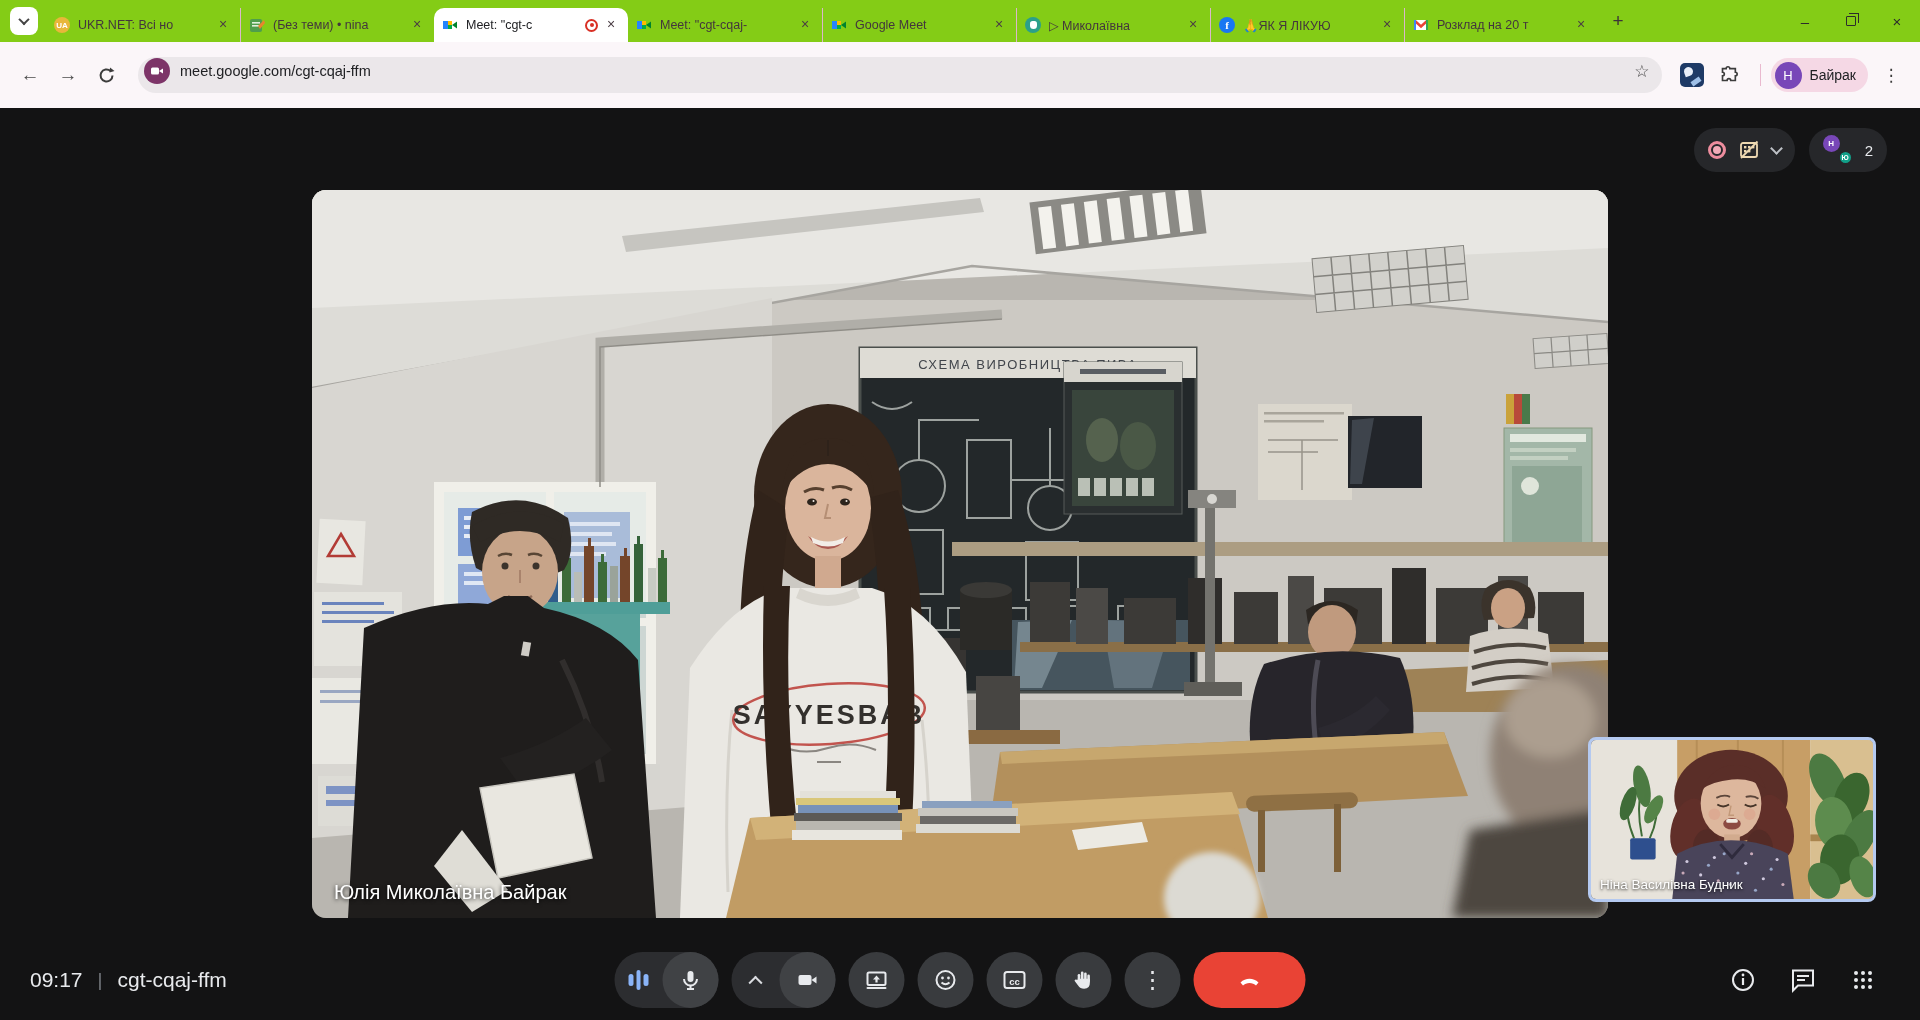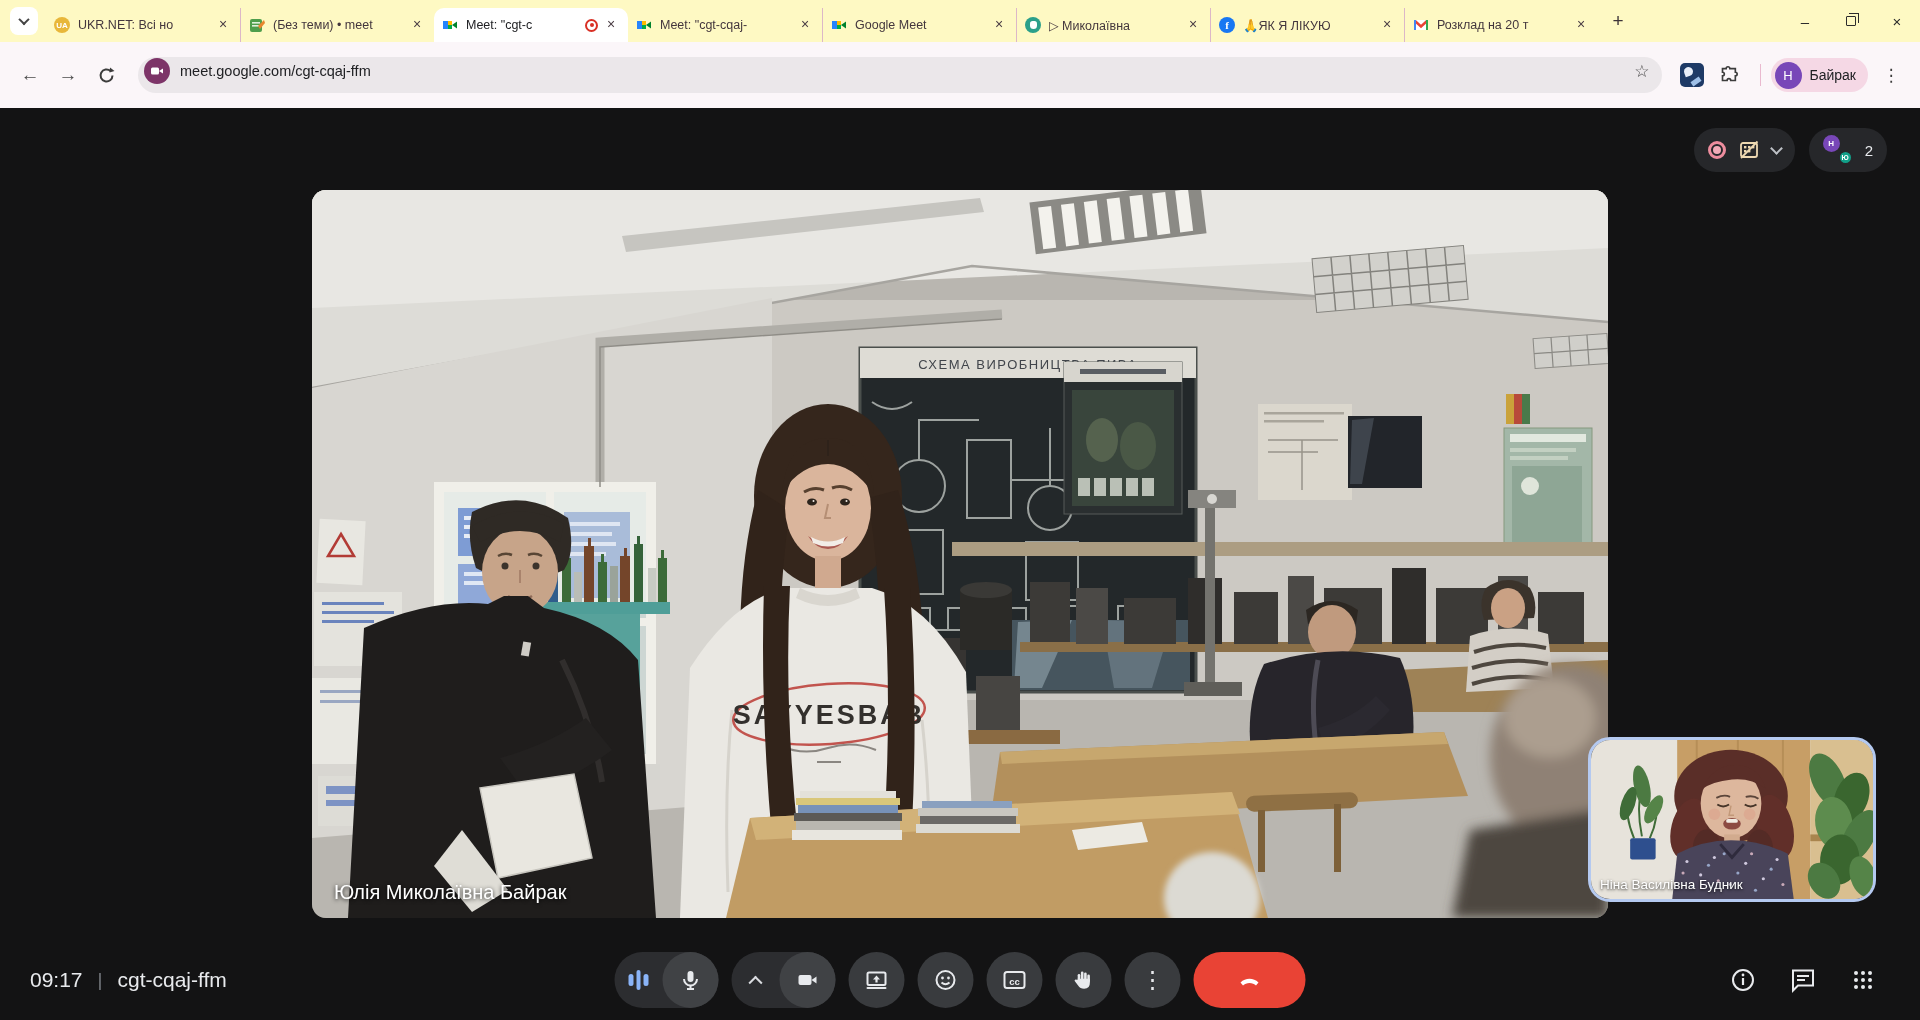--- a/index.html
+++ b/index.html
@@ -1,20 +1,20 @@
 <!DOCTYPE html>
 <html><head>
 <meta charset="utf-8">
 <style>
   * { margin:0; padding:0; box-sizing:border-box; }
   html,body { width:1920px; height:1020px; overflow:hidden; background:#131314;
     font-family:"Liberation Sans","DejaVu Sans",sans-serif; }
 
   
-  .tabstrip { position:absolute; left:0; top:0; width:1920px; height:42px; background:#fef9c3; display:flex; align-items:flex-end; }
+  .tabstrip { position:absolute; left:0; top:0; width:1920px; height:42px; background:#84cc16; display:flex; align-items:flex-end; }
   .tab-overflow { width:28px; height:28px; margin:0 8px 7px 10px; background:#fff; border-radius:8px; display:flex; align-items:center; justify-content:center; }
   .chev-down { width:8px; height:8px; border-right:2px solid #444; border-bottom:2px solid #444; transform:rotate(45deg) translate(-1px,-1px); }
   .tabs { display:flex; align-items:flex-end; height:42px; }
   .tab { width:194px; height:34px; display:flex; align-items:center; padding:0 8px; color:#43363d; font-size:12.5px; position:relative; }
   .tab + .tab { border-left:1px solid #dcb7c8; }
   .tab.active { background:#fff; border-radius:10px 10px 0 0; color:#202124; border-left:none; }
   .tab.active + .tab { border-left:none; }
   .tab .title { flex:1; white-space:nowrap; overflow:hidden; margin-left:8px; }
   .tab .closex { width:18px; height:18px; border-radius:50%; text-align:center; line-height:17px; font-size:14px; color:#4a3d44; flex:none; }
   .fav { width:16px; height:16px; flex:none; position:relative; }
@@ -51,21 +51,21 @@
   .hchev { width:9px; height:9px; border-right:2.2px solid #bdc1c6; border-bottom:2.2px solid #bdc1c6; transform:rotate(45deg); margin-top:-4px; }
   .pstack { position:relative; width:30px; height:30px; }
   .pava { position:absolute; border-radius:50%; color:#fff; display:flex; align-items:center; justify-content:center; font-weight:bold; }
   .pava.a1 { left:0; top:0; width:17px; height:17px; background:#7847b8; font-size:8px; z-index:1; }
   .pava.a2 { right:0; bottom:0; width:15px; height:15px; background:#12a089; font-size:7px; border:2px solid #26272a; z-index:2; }
   .pcount { color:#e8eaed; font-size:15px; font-weight:500; }
 
   .main-video { position:absolute; left:312px; top:82px; width:1296px; height:728px; border-radius:14px; overflow:hidden; background:#6d6b66; }
   .main-video svg { display:block; width:100%; height:100%; }
   .nametag-main { position:absolute; left:22px; bottom:14px; color:#fff; font-size:20px; font-weight:500; text-shadow:0 1px 4px rgba(0,0,0,.85); }
-  .self-video { position:absolute; left:1588px; top:629px; width:288px; height:165px; border-radius:22px; overflow:hidden; border:3px solid #b4c9f0; background:#3a3a3a; }
+  .self-video { position:absolute; left:1588px; top:629px; width:288px; height:165px; border-radius:8px; overflow:hidden; border:3px solid #b4c9f0; background:#3a3a3a; }
   .self-video svg { display:block; width:100%; height:100%; }
   .nametag-self { position:absolute; left:9px; bottom:7px; color:#fff; font-size:13.5px; font-weight:500; text-shadow:0 1px 3px rgba(0,0,0,.85); }
 
   .meet-footer { position:absolute; left:0; top:832px; width:1920px; height:80px; display:flex; align-items:center; }
   .foot-left { position:absolute; left:30px; display:flex; align-items:center; color:#e8eaed; font-size:21px; }
   .foot-div { color:#777b80; margin:0 15px; font-size:19px; }
   .foot-code { font-weight:500; }
   .controls { position:absolute; left:50%; transform:translateX(-50%); display:flex; align-items:flex-end; gap:13px; }
   .ctl-circle { width:56px; height:56px; border-radius:50%; background:#393b3e; display:flex; align-items:center; justify-content:center; }
   .ctl-pill { height:56px; border-radius:28px; background:#2c2d30; display:flex; align-items:center; }
@@ -95,21 +95,21 @@
     </div>
     <div class="tab">
       <span class="fav">
         <svg width="16" height="16">
             <rect x="1" y="2" width="12" height="13" rx="2" fill="#4f9e4c"></rect>
             <rect x="3" y="5" width="8" height="1.6" fill="#dff0dc"></rect>
             <rect x="3" y="8" width="8" height="1.6" fill="#dff0dc"></rect>
             <polygon points="9,9 15,3 16,6 11,12" fill="#e8862d"></polygon>
           </svg>
       </span>
-      <span class="title">(Без теми) • meet</span>
+      <span class="title">(Без теми) • nina</span>
       <span class="closex">×</span>
     </div>
     <div class="tab active">
       <span class="fav">
         <svg width="16" height="16">
             <rect x="1" y="4" width="5" height="8" fill="#2684fc"></rect>
             <rect x="6" y="4" width="4" height="4" fill="#ffba00"></rect>
             <rect x="6" y="8" width="4" height="4" fill="#00ac47"></rect>
             <polygon points="10,8 15,4.5 15,11.5" fill="#00832d"></polygon>
           </svg>

